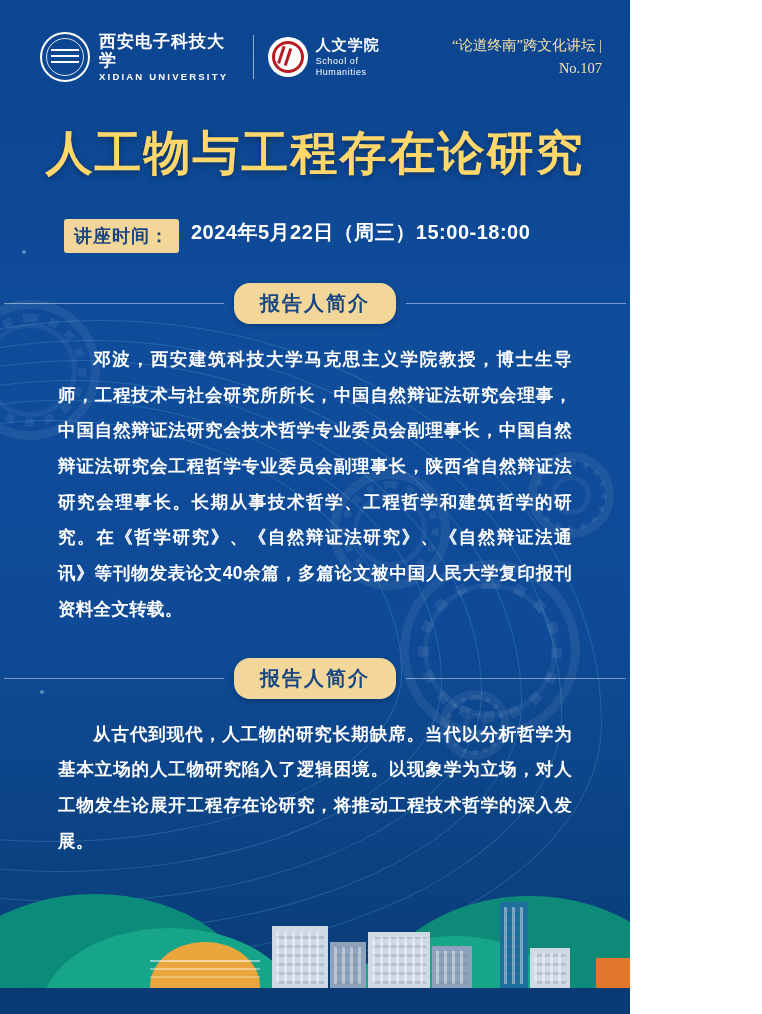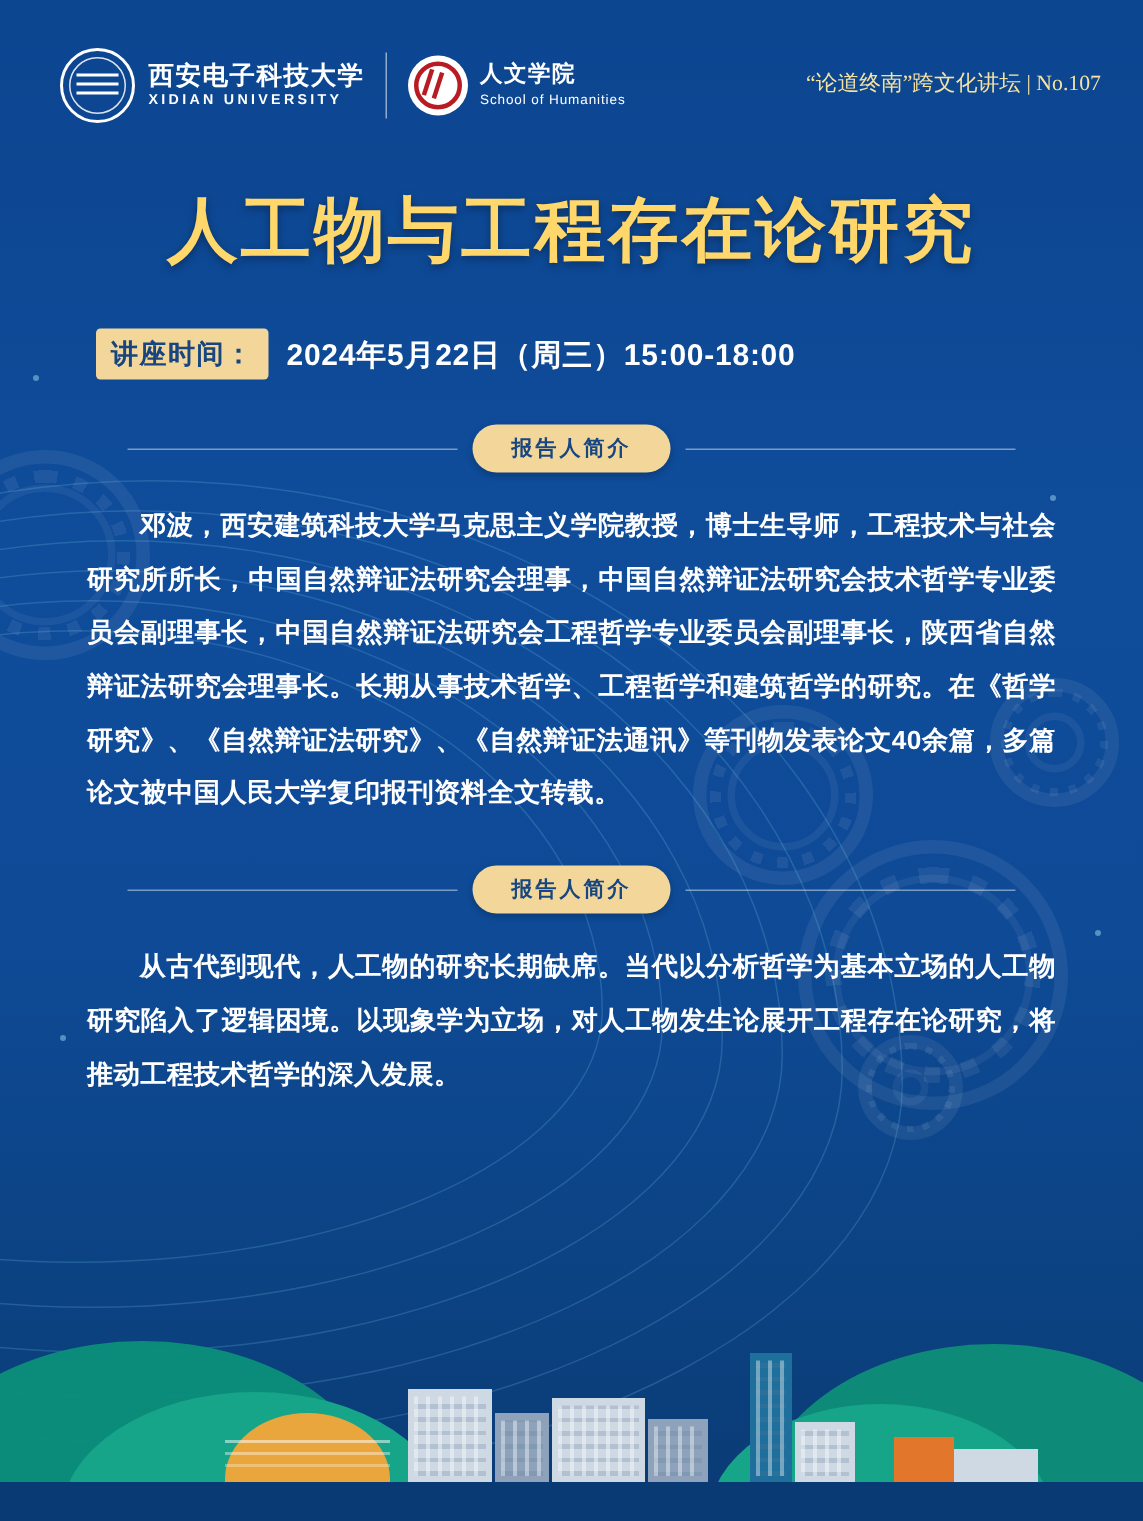--- a/index.html
+++ b/index.html
@@ -5,21 +5,21 @@
   html, body {
     margin: 0;
     padding: 0;
     background: #fff;
   }
   body {
     font-family: "Liberation Sans", sans-serif;
   }
   .poster {
     position: relative;
-    width: 762px;
+    width: 630px;
     height: 1014px;
     overflow: hidden;
     background: #0e4a96;
     background: linear-gradient(180deg, #0c4590 0%, #0f4c9a 35%, #0e4a96 62%, #0b417f 88%, #0a3a74 100%);
   }
   
   .bg-layer {
     position: absolute;
     inset: 0;
     pointer-events: none;
@@ -195,21 +195,20 @@
     text-shadow: 0 2px 6px rgba(0,0,0,0.35);
   }
 
   
   .info {
     position: relative;
     margin: 34px 0 0 64px;
   }
   .info-row {
     display: flex;
-    align-items: center;
     margin-bottom: 13px;
   }
   .tag {
     background: #f3d79a;
     color: #18457f;
     font-weight: bold;
     font-size: 18px;
     padding: 5px 10px;
     border-radius: 3px;
     letter-spacing: 1px;
@@ -234,21 +233,21 @@
   }
   .section-head .line {
     height: 1px;
     width: 220px;
     background: rgba(255,255,255,0.45);
   }
   .pill {
     background: #f3d79a;
     color: #174680;
     font-weight: bold;
-    font-size: 14px;
+    font-size: 20px;
     letter-spacing: 2px;
     padding: 7px 26px;
     border-radius: 16px 16px 16px 16px;
     margin: 0 10px;
     box-shadow: 0 2px 5px rgba(0,0,0,0.22);
     white-space: nowrap;
   }
 
   
   .para {

